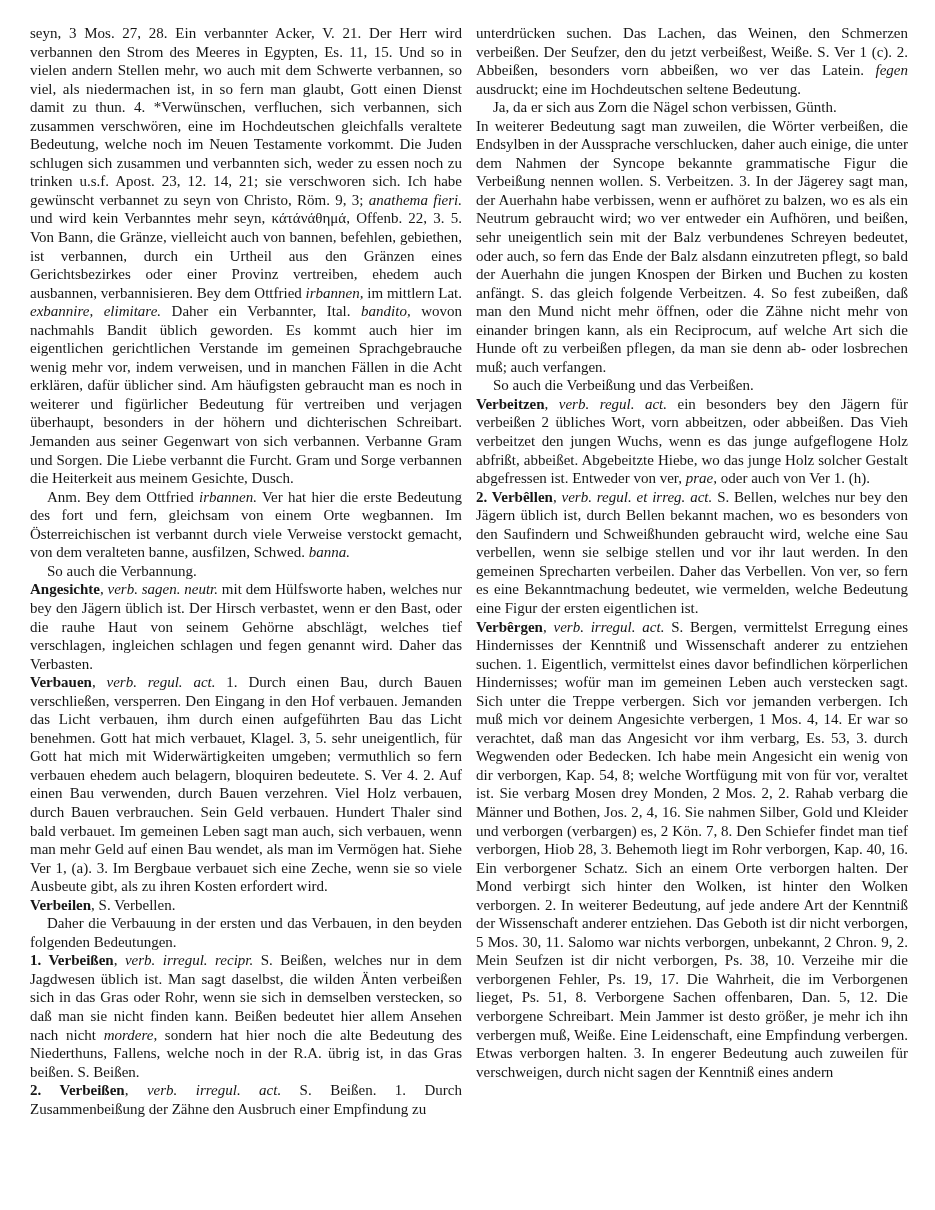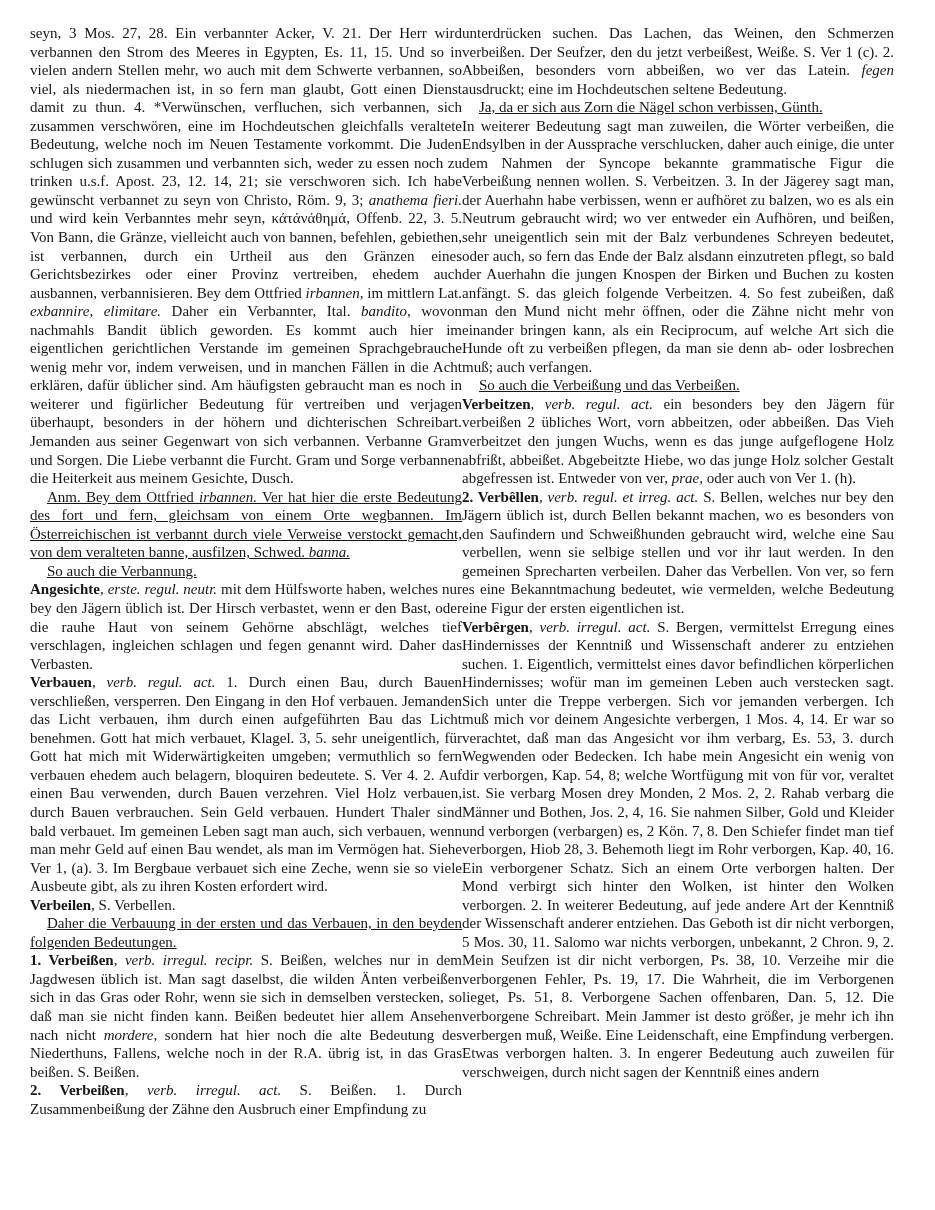--- a/index.html
+++ b/index.html
@@ -10,52 +10,53 @@
     background: #ffffff;
     overflow: hidden;
     font-family: "Liberation Serif", "DejaVu Serif", serif;
     color: #161616;
   }
   .content {
     position: absolute;
     left: 30px;
     top: 24px;
     display: flex;
+    gap: 14px;
   }
   .col {
     width: 432px;
     font-size: 15px;
     line-height: 18.55px;
     text-align: justify;
     hyphens: auto;
     -webkit-hyphens: auto;
   }
   p.para { margin: 0; padding: 0; }
-  p.indent { text-indent: 17px; text-decoration: underline; }
+  p.indent { text-indent: 17px; }
   .b { font-weight: bold; }
   .i { font-style: italic; }
   .page-number {
     position: absolute;
     left: 30px;
     top: 1224px;
     font-family: Liberation Mono, monospace;
     font-size: 12.5px;
     color: #4c1d95;
   }
 </style>
 </head>
 <body>
 
 <div class="page">
   <div class="content">
     <div class="col">
         <p class="para"><span>seyn, 3 Mos. 27, 28. Ein verbannter Acker, V. 21. Der Herr wird verbannen den Strom des Meeres in Egypten, Es. 11, 15. Und so in vielen andern Stellen mehr, wo auch mit dem Schwerte verbannen, so viel, als niedermachen ist, in so fern man glaubt, Gott einen Dienst damit zu thun. 4. *Verwünschen, verfluchen, sich verbannen, sich zusammen verschwören, eine im Hochdeutschen gleichfalls veraltete Bedeutung, welche noch im Neuen Testamente vorkommt. Die Juden schlugen sich zusammen und verbannten sich, weder zu essen noch zu trinken u.s.f. Apost. 23, 12. 14, 21; sie verschworen sich. Ich habe gewünscht verbannet zu seyn von Christo, Röm. 9, 3; </span><span class="i">anathema fieri.</span><span> und wird kein Verbanntes mehr seyn, κάτάνάθημά, Offenb. 22, 3. 5. Von Bann, die Gränze, vielleicht auch von bannen, befehlen, gebiethen, ist verbannen, durch ein Urtheil aus den Gränzen eines Gerichtsbezirkes oder einer Provinz vertreiben, ehedem auch ausbannen, verbannisieren. Bey dem Ottfried </span><span class="i">irbannen,</span><span> im mittlern Lat. </span><span class="i">exbannire, elimitare.</span><span> Daher ein Verbannter, Ital. </span><span class="i">bandito,</span><span> wovon nachmahls Bandit üblich geworden. Es kommt auch hier im eigentlichen gerichtlichen Verstande im gemeinen Sprachgebrauche wenig mehr vor, indem verweisen, und in manchen Fällen in die Acht erklären, dafür üblicher sind. Am häufigsten gebraucht man es noch in weiterer und figürlicher Bedeutung für vertreiben und verjagen überhaupt, besonders in der höhern und dichterischen Schreibart. Jemanden aus seiner Gegenwart von sich verbannen. Verbanne Gram und Sorgen. Die Liebe verbannt die Furcht. Gram und Sorge verbannen die Heiterkeit aus meinem Gesichte, Dusch.</span></p>
         <p class="para indent"><span>Anm. Bey dem Ottfried </span><span class="i">irbannen.</span><span> Ver hat hier die erste Bedeutung des fort und fern, gleichsam von einem Orte wegbannen. Im Österreichischen ist verbannt durch viele Verweise verstockt gemacht, von dem veralteten banne, ausfilzen, Schwed. </span><span class="i">banna.</span></p>
         <p class="para indent"><span>So auch die Verbannung.</span></p>
-        <p class="para"><span class="b">Angesichte</span><span>, </span><span class="i">erste. regul. neutr.</span><span> mit dem Hülfsworte haben, welches nur bey den Jägern üblich ist. Der Hirsch verbastet, wenn er den Bast, oder die rauhe Haut von seinem Gehörne abschlägt, welches tief verschlagen, ingleichen schlagen und fegen genannt wird. Daher das Verbasten.</span></p>
+        <p class="para"><span class="b">Angesichte</span><span>, </span><span class="i">verb. sagen. neutr.</span><span> mit dem Hülfsworte haben, welches nur bey den Jägern üblich ist. Der Hirsch verbastet, wenn er den Bast, oder die rauhe Haut von seinem Gehörne abschlägt, welches tief verschlagen, ingleichen schlagen und fegen genannt wird. Daher das Verbasten.</span></p>
         <p class="para"><span class="b">Verbauen</span><span>, </span><span class="i">verb. regul. act.</span><span> 1. Durch einen Bau, durch Bauen verschließen, versperren. Den Eingang in den Hof verbauen. Jemanden das Licht verbauen, ihm durch einen aufgeführten Bau das Licht benehmen. Gott hat mich verbauet, Klagel. 3, 5. sehr uneigentlich, für Gott hat mich mit Widerwärtigkeiten umgeben; vermuthlich so fern verbauen ehedem auch belagern, bloquiren bedeutete. S. Ver 4. 2. Auf einen Bau verwenden, durch Bauen verzehren. Viel Holz verbauen, durch Bauen verbrauchen. Sein Geld verbauen. Hundert Thaler sind bald verbauet. Im gemeinen Leben sagt man auch, sich verbauen, wenn man mehr Geld auf einen Bau wendet, als man im Vermögen hat. Siehe Ver 1, (a). 3. Im Bergbaue verbauet sich eine Zeche, wenn sie so viele Ausbeute gibt, als zu ihren Kosten erfordert wird.</span></p>
         <p class="para"><span class="b">Verbeilen</span><span>, S. Verbellen.</span></p>
         <p class="para indent"><span>Daher die Verbauung in der ersten und das Verbauen, in den beyden folgenden Bedeutungen.</span></p>
         <p class="para"><span class="b">1. Verbeißen</span><span>, </span><span class="i">verb. irregul. recipr.</span><span> S. Beißen, welches nur in dem Jagdwesen üblich ist. Man sagt daselbst, die wilden Änten verbeißen sich in das Gras oder Rohr, wenn sie sich in demselben verstecken, so daß man sie nicht finden kann. Beißen bedeutet hier allem Ansehen nach nicht </span><span class="i">mordere,</span><span> sondern hat hier noch die alte Bedeutung des Niederthuns, Fallens, welche noch in der R.A. übrig ist, in das Gras beißen. S. Beißen.</span></p>
         <p class="para"><span class="b">2. Verbeißen</span><span>, </span><span class="i">verb. irregul. act.</span><span> S. Beißen. 1. Durch Zusammenbeißung der Zähne den Ausbruch einer Empfindung zu</span></p>
       </div>
     <div class="col">
         <p class="para"><span>unterdrücken suchen. Das Lachen, das Weinen, den Schmerzen verbeißen. Der Seufzer, den du jetzt verbeißest, Weiße. S. Ver 1 (c). 2. Abbeißen, besonders vorn abbeißen, wo ver das Latein. </span><span class="i">fegen</span><span> ausdruckt; eine im Hochdeutschen seltene Bedeutung.</span></p>
         <p class="para indent"><span>Ja, da er sich aus Zorn die Nägel schon verbissen, Günth.</span></p>
         <p class="para"><span>In weiterer Bedeutung sagt man zuweilen, die Wörter verbeißen, die Endsylben in der Aussprache verschlucken, daher auch einige, die unter dem Nahmen der Syncope bekannte grammatische Figur die Verbeißung nennen wollen. S. Verbeitzen. 3. In der Jägerey sagt man, der Auerhahn habe verbissen, wenn er aufhöret zu balzen, wo es als ein Neutrum gebraucht wird; wo ver entweder ein Aufhören, und beißen, sehr uneigentlich sein mit der Balz verbundenes Schreyen bedeutet, oder auch, so fern das Ende der Balz alsdann einzutreten pflegt, so bald der Auerhahn die jungen Knospen der Birken und Buchen zu kosten anfängt. S. das gleich folgende Verbeitzen. 4. So fest zubeißen, daß man den Mund nicht mehr öffnen, oder die Zähne nicht mehr von einander bringen kann, als ein Reciprocum, auf welche Art sich die Hunde oft zu verbeißen pflegen, da man sie denn ab- oder losbrechen muß; auch verfangen.</span></p>

